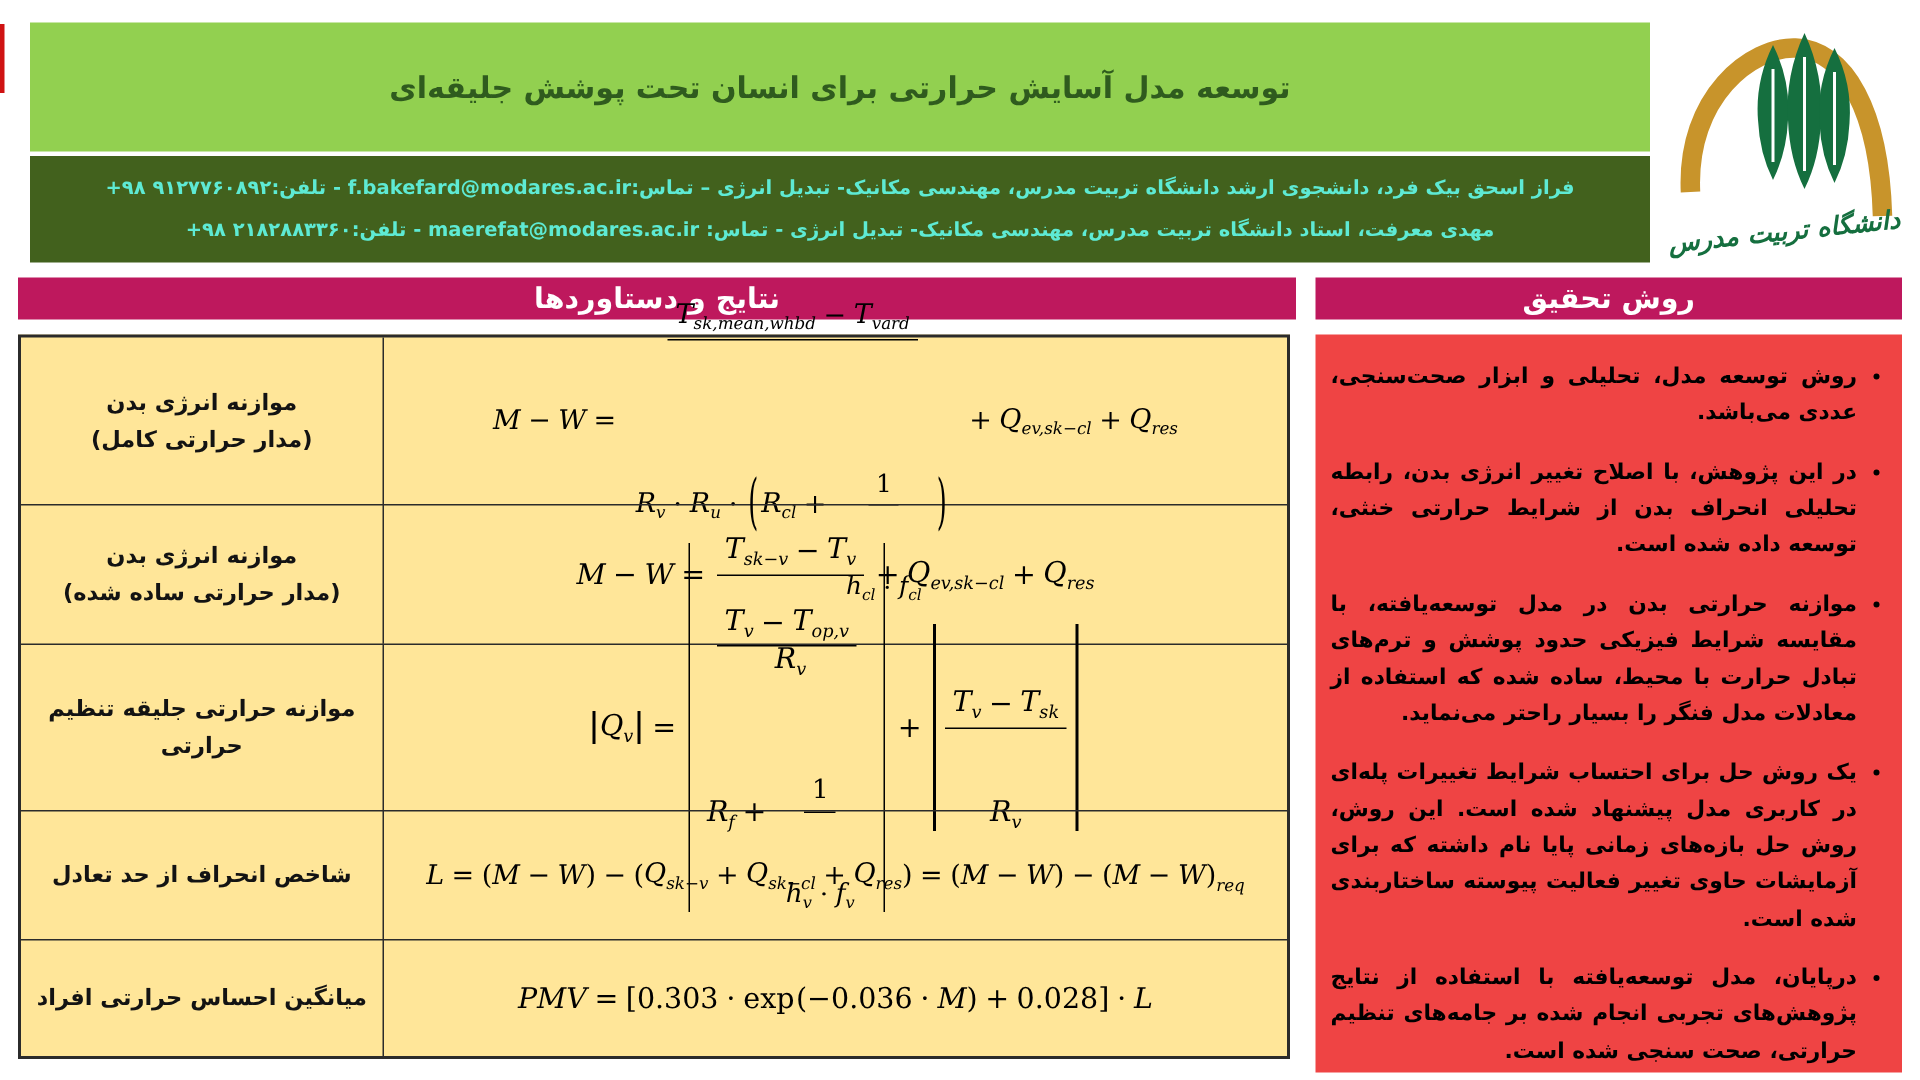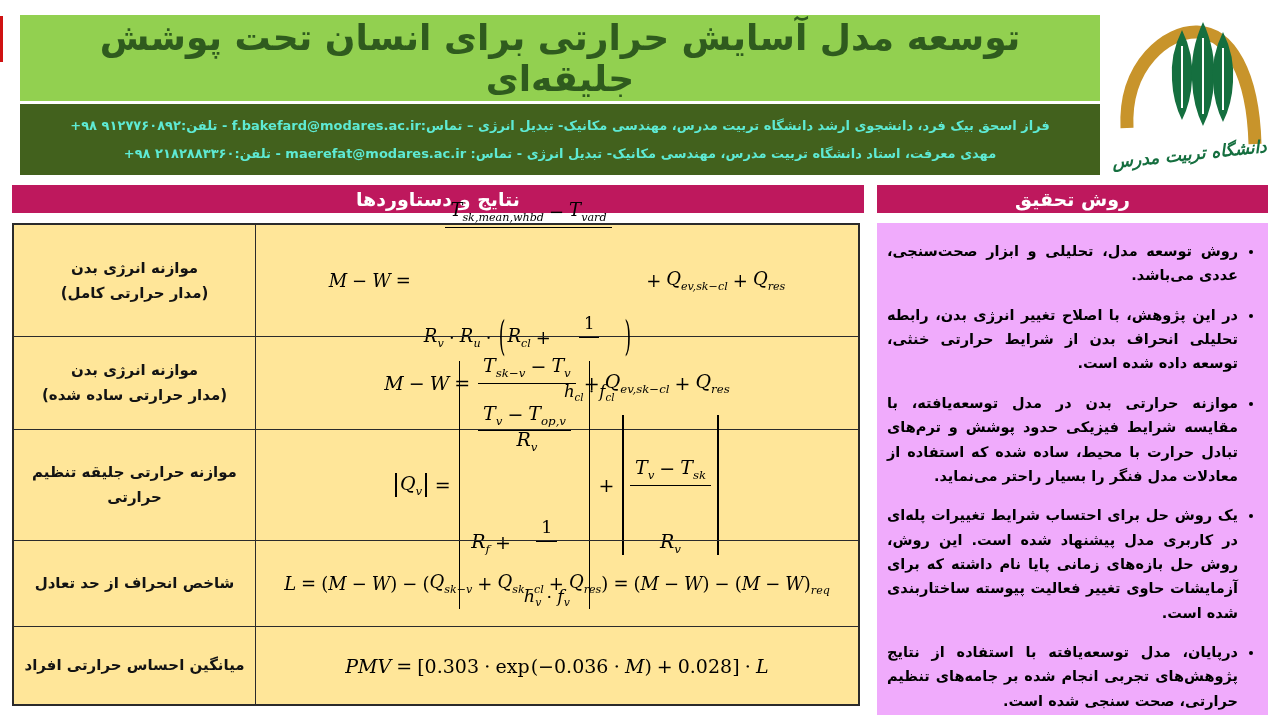--- a/index.html
+++ b/index.html
@@ -3,21 +3,21 @@
 <meta charset="utf-8">
 <style>
   html,body{margin:0;padding:0;background:#ffffff;}
   .page{position:relative;width:1280px;height:720px;background:#ffffff;overflow:hidden;
         font-family:"DejaVu Sans","Liberation Sans",sans-serif;}
   .red-edge{position:absolute;left:0;top:16px;width:3px;height:46px;background:#cf1212;}
 
   
   .title-band{position:absolute;left:20px;top:15px;width:1080px;height:86px;background:#92d050;
               display:flex;align-items:center;justify-content:center;}
-  .title{color:#2f5b1e;font-size:36px;font-weight:bold;direction:rtl;text-align:center;}
+  .title{color:#2f5b1e;font-size:20px;font-weight:bold;direction:rtl;text-align:center;}
   .authors-band{position:absolute;left:20px;top:104px;width:1080px;height:71px;background:#42611d;
                 display:flex;flex-direction:column;justify-content:space-evenly;align-items:center;direction:rtl;}
   .author-line{color:#5eead4;font-size:13px;font-weight:bold;white-space:nowrap;}
 
   
   .logo{position:absolute;left:1102px;top:2px;width:176px;height:174px;background:#fff;}
 
   
   .sec-header{position:absolute;top:185px;height:28px;background:#be185d;color:#ffffff;
               display:flex;align-items:center;justify-content:center;font-weight:bold;font-size:19px;direction:rtl;}
@@ -50,21 +50,21 @@
   .eq .fr{display:flex;align-items:center;justify-content:center;padding:0 5px;line-height:1.25;margin-top:42px;}
   .eq .fr.num{border-bottom:1.4px solid #000;padding-bottom:2px;}
   .eq .fr.den{padding-top:2px;}
   .eq .grp{display:inline-flex;align-items:center;}
   .eq .gc{display:inline-flex;align-items:center;}
   .eq .dl.tall{transform:scaleY(2.35);transform-origin:center;display:inline-block;margin:0 2px;font-size:0.95em;}
   .eq .abar{align-self:stretch;width:1.6px;background:#000;margin:1px 3px;}
   .eq sub.gsub{align-self:flex-end;margin-bottom:-3px;}
 
   
-  .method-panel{position:absolute;left:877px;top:223px;width:391px;height:492px;background:#f0abfc;
+  .method-panel{position:absolute;left:877px;top:223px;width:391px;height:492px;background:#ef4444;
                 direction:rtl;box-sizing:border-box;padding:16px 14px 8px 10px;overflow:hidden;}
   .bullets{margin:0;padding:0 16px 0 0;list-style:disc;}
   .bullets li{font-size:14.5px;font-weight:bold;color:#000;text-align:justify;line-height:1.68;margin-bottom:15px;}
 </style>
 </head>
 <body>
 
 <div class="page">
 
   <div class="red-edge"></div>

